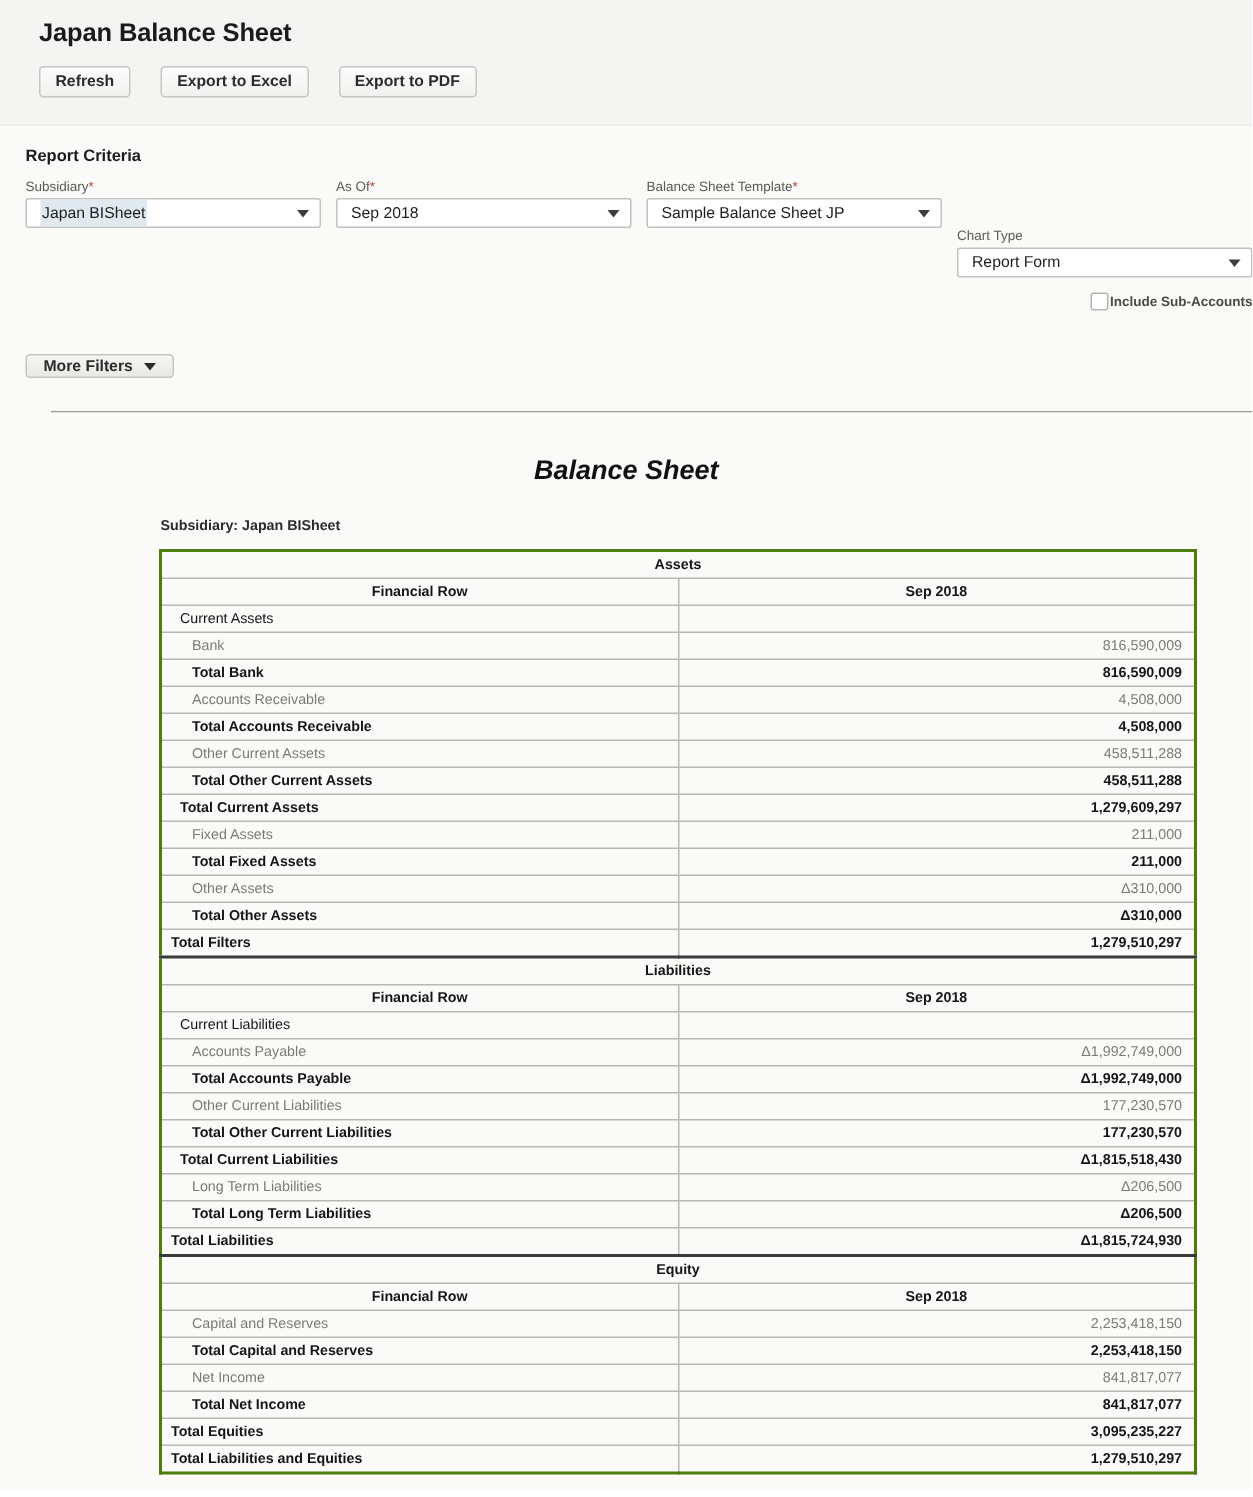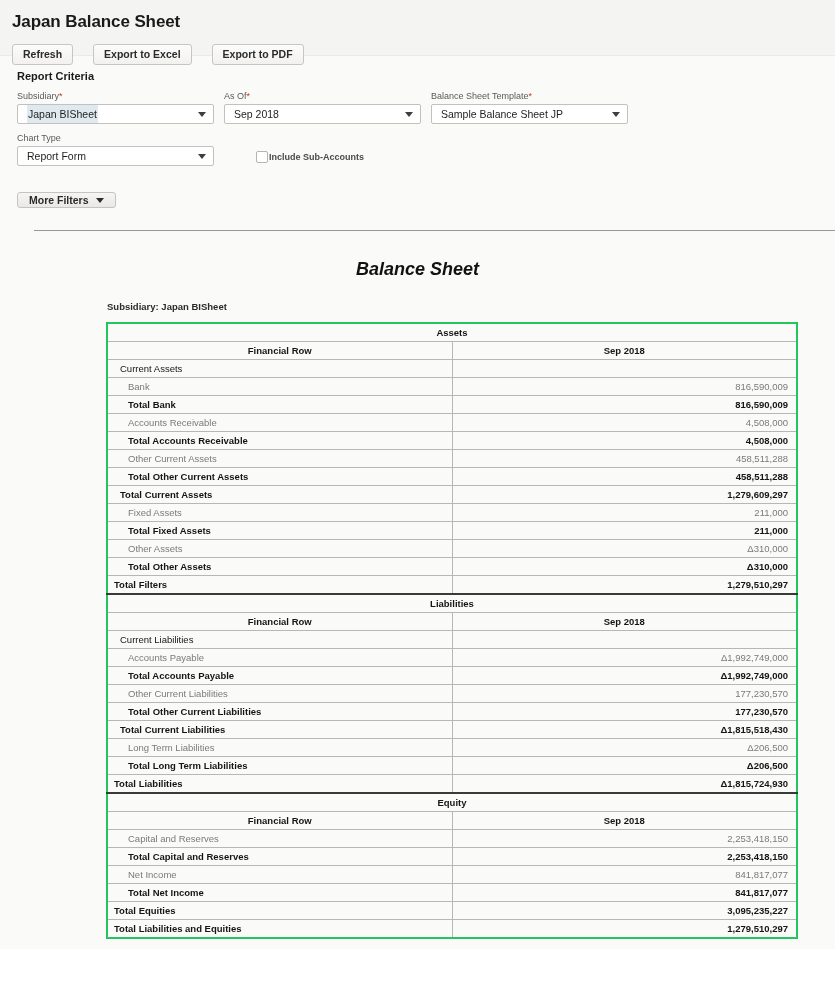--- a/index.html
+++ b/index.html
@@ -14,23 +14,23 @@
     height: 998px;
     font-family: "Liberation Sans", sans-serif;
     color: #222222;
     overflow: hidden;
     position: relative;
   }
 
   
   .page-header {
     background: #f4f4f2;
-    padding: 12px 0 10px 12px;
+    padding: 12px 0 10px 26px;
     border-bottom: 1px solid #eceae6;
-    height: 56px;
+    height: 84px;
   }
   .page-title {
     font-size: 17px;
     font-weight: bold;
     color: #1a1a1a;
     margin: 0 0 12px 0;
     letter-spacing: -0.1px;
   }
   .btn-row { display: flex; gap: 20px; }
   .btn {
@@ -100,21 +100,21 @@
     margin-top: -2px;
     width: 0; height: 0;
     border-left: 4px solid transparent;
     border-right: 4px solid transparent;
     border-top: 5px solid #3d3d3d;
   }
   .row2 {
     display: flex;
     align-items: flex-end;
     gap: 10px;
-    margin-top: 9px;
+    flex-direction: column;
   }
   .checkline {
     display: flex;
     align-items: center;
     gap: 1px;
     padding-bottom: 3px;
     padding-left: 32px;
   }
   .checkbox {
     width: 12px; height: 12px;
@@ -180,21 +180,21 @@
     color: #2b2b2b;
     margin: 0 0 10px 107px;
   }
 
   
   table.bs {
     width: 692px;
     margin-left: 106px;
     border-collapse: collapse;
     table-layout: fixed;
-    border: 2px solid #22c55e;
+    border: 2px solid #4d7c0f;
     background: #fafaf8;
     font-size: 9.5px;
   }
   table.bs td {
     border: 1px solid #b9b7b3;
     height: 18px;
     padding: 0 8px;
     vertical-align: middle;
     line-height: 17px;
     color: #7c7a77;

